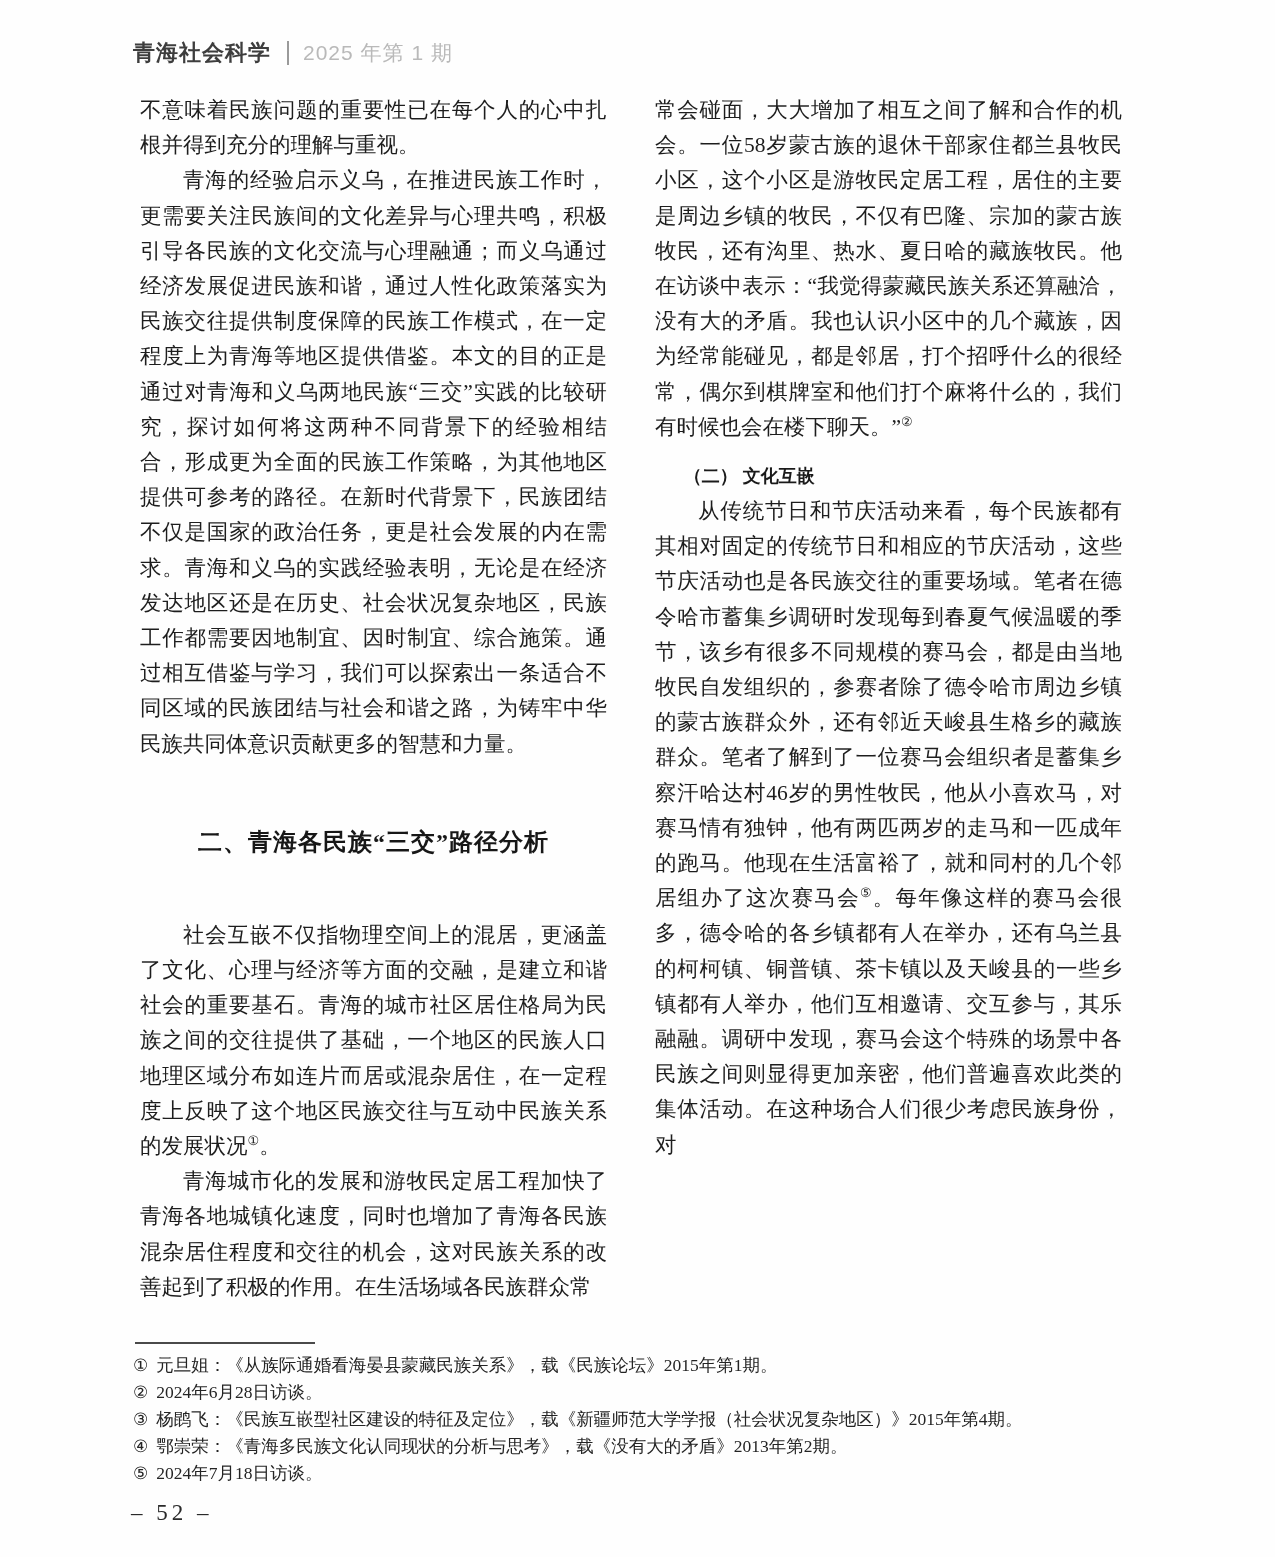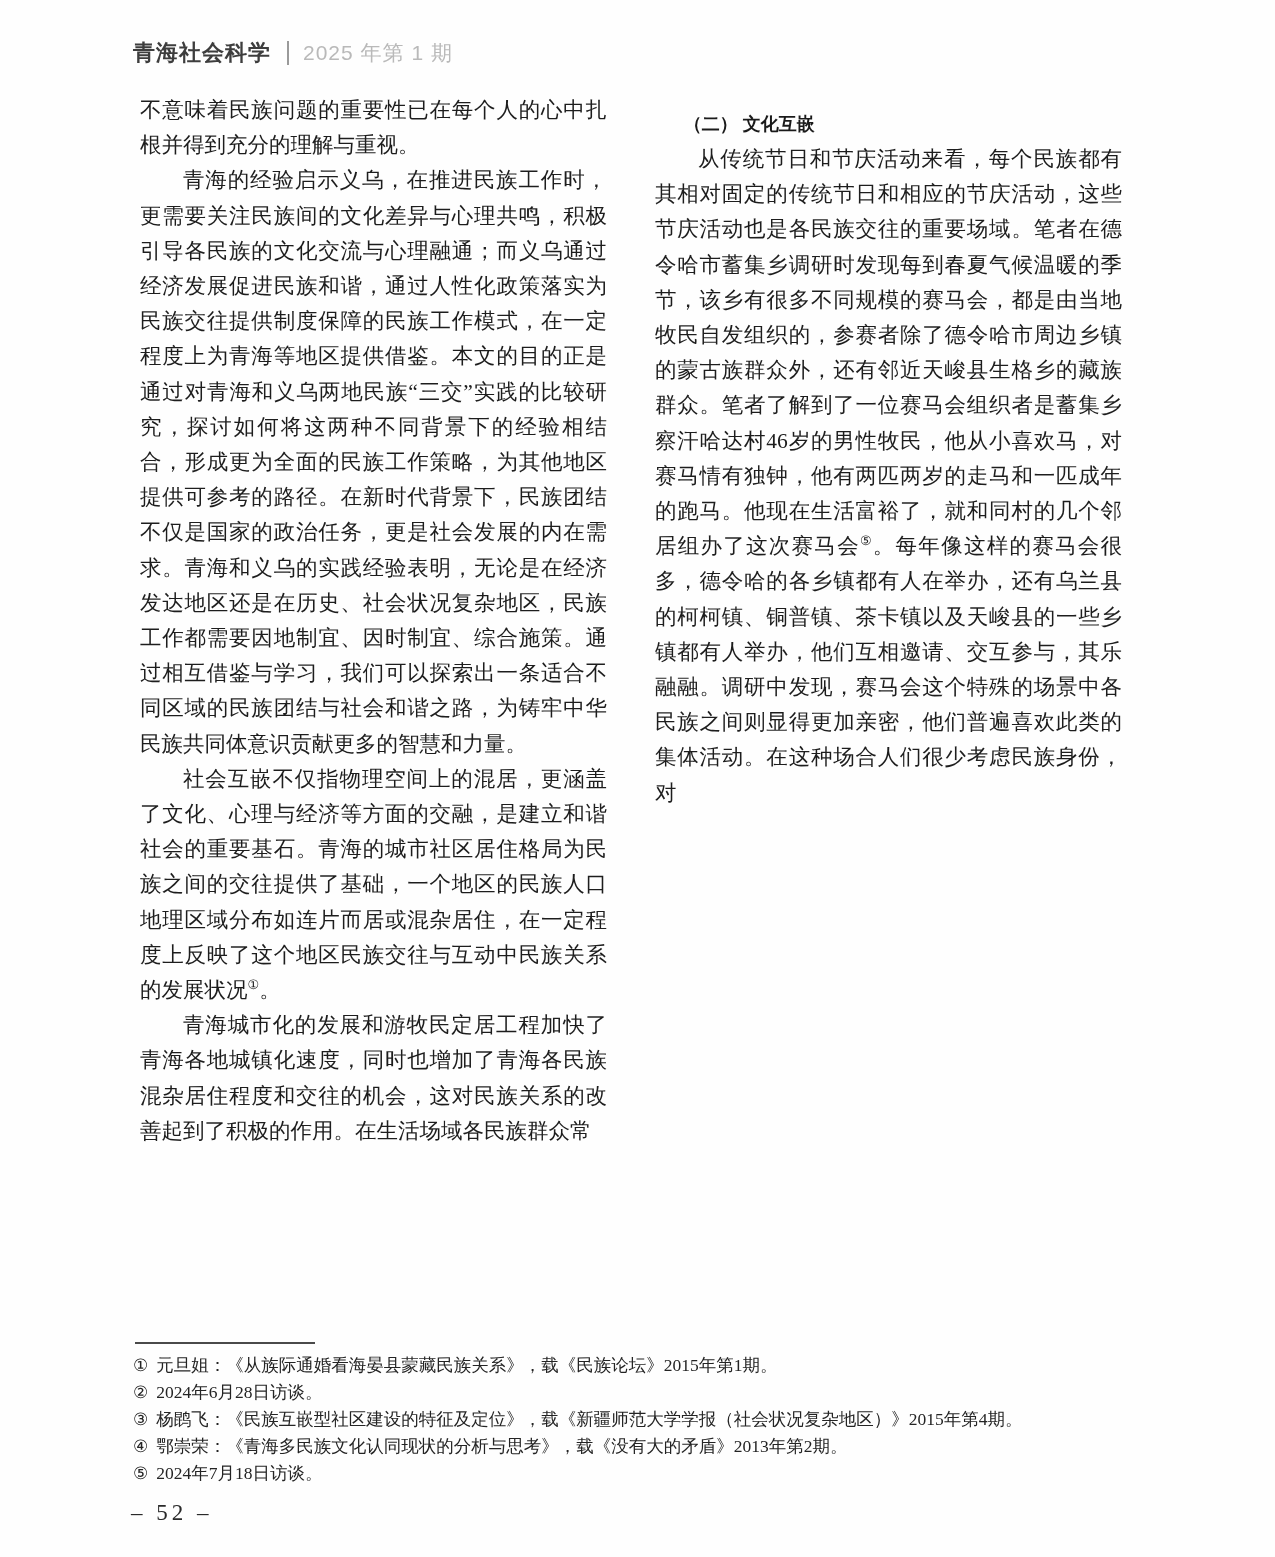--- a/index.html
+++ b/index.html
@@ -130,25 +130,27 @@
     <span class="journal-title">青海社会科学</span>
     <span class="header-divider"></span>
     <span class="issue-label">2025 年第 1 期</span>
   </div>
 
   <div class="columns">
 
     <div class="col">
       <p class="para no-indent">不意味着民族问题的重要性已在每个人的心中扎根并得到充分的理解与重视。</p>
       <p class="para">青海的经验启示义乌，在推进民族工作时，更需要关注民族间的文化差异与心理共鸣，积极引导各民族的文化交流与心理融通；而义乌通过经济发展促进民族和谐，通过人性化政策落实为民族交往提供制度保障的民族工作模式，在一定程度上为青海等地区提供借鉴。本文的目的正是通过对青海和义乌两地民族“三交”实践的比较研究，探讨如何将这两种不同背景下的经验相结合，形成更为全面的民族工作策略，为其他地区提供可参考的路径。在新时代背景下，民族团结不仅是国家的政治任务，更是社会发展的内在需求。青海和义乌的实践经验表明，无论是在经济发达地区还是在历史、社会状况复杂地区，民族工作都需要因地制宜、因时制宜、综合施策。通过相互借鉴与学习，我们可以探索出一条适合不同区域的民族团结与社会和谐之路，为铸牢中华民族共同体意识贡献更多的智慧和力量。</p>
+      <h2 class="section-heading">二、青海各民族“三交”路径分析</h2>
       <p class="para"><span>社会互嵌不仅指物理空间上的混居，更涵盖了文化、心理与经济等方面的交融，是建立和谐社会的重要基石。青海的城市社区居住格局为民族之间的交往提供了基础，一个地区的民族人口地理区域分布如连片而居或混杂居住，在一定程度上反映了这个地区民族交往与互动中民族关系的发展状况</span><span class="sup">①</span><span>。</span></p>
       <p class="para">青海城市化的发展和游牧民定居工程加快了青海各地城镇化速度，同时也增加了青海各民族混杂居住程度和交往的机会，这对民族关系的改善起到了积极的作用。在生活场域各民族群众常</p>
     </div>
 
     <div class="col">
+      <p class="para no-indent"><span>常会碰面，大大增加了相互之间了解和合作的机会。一位58岁蒙古族的退休干部家住都兰县牧民小区，这个小区是游牧民定居工程，居住的主要是周边乡镇的牧民，不仅有巴隆、宗加的蒙古族牧民，还有沟里、热水、夏日哈的藏族牧民。他在访谈中表示：“我觉得蒙藏民族关系还算融洽，没有大的矛盾。我也认识小区中的几个藏族，因为经常能碰见，都是邻居，打个招呼什么的很经常，偶尔到棋牌室和他们打个麻将什么的，我们有时候也会在楼下聊天。”</span><span class="sup">②</span></p>
       <h3 class="sub-heading right-sub">（二） 文化互嵌</h3>
       <p class="para"><span>从传统节日和节庆活动来看，每个民族都有其相对固定的传统节日和相应的节庆活动，这些节庆活动也是各民族交往的重要场域。笔者在德令哈市蓄集乡调研时发现每到春夏气候温暖的季节，该乡有很多不同规模的赛马会，都是由当地牧民自发组织的，参赛者除了德令哈市周边乡镇的蒙古族群众外，还有邻近天峻县生格乡的藏族群众。笔者了解到了一位赛马会组织者是蓄集乡察汗哈达村46岁的男性牧民，他从小喜欢马，对赛马情有独钟，他有两匹两岁的走马和一匹成年的跑马。他现在生活富裕了，就和同村的几个邻居组办了这次赛马会</span><span class="sup">⑤</span><span>。每年像这样的赛马会很多，德令哈的各乡镇都有人在举办，还有乌兰县的柯柯镇、铜普镇、茶卡镇以及天峻县的一些乡镇都有人举办，他们互相邀请、交互参与，其乐融融。调研中发现，赛马会这个特殊的场景中各民族之间则显得更加亲密，他们普遍喜欢此类的集体活动。在这种场合人们很少考虑民族身份，对</span></p>
     </div>
 
   </div>
 
   <div class="footnote-divider"></div>
   <div class="footnotes">
     <div class="footnote-item">
       <span class="footnote-marker">①</span>

